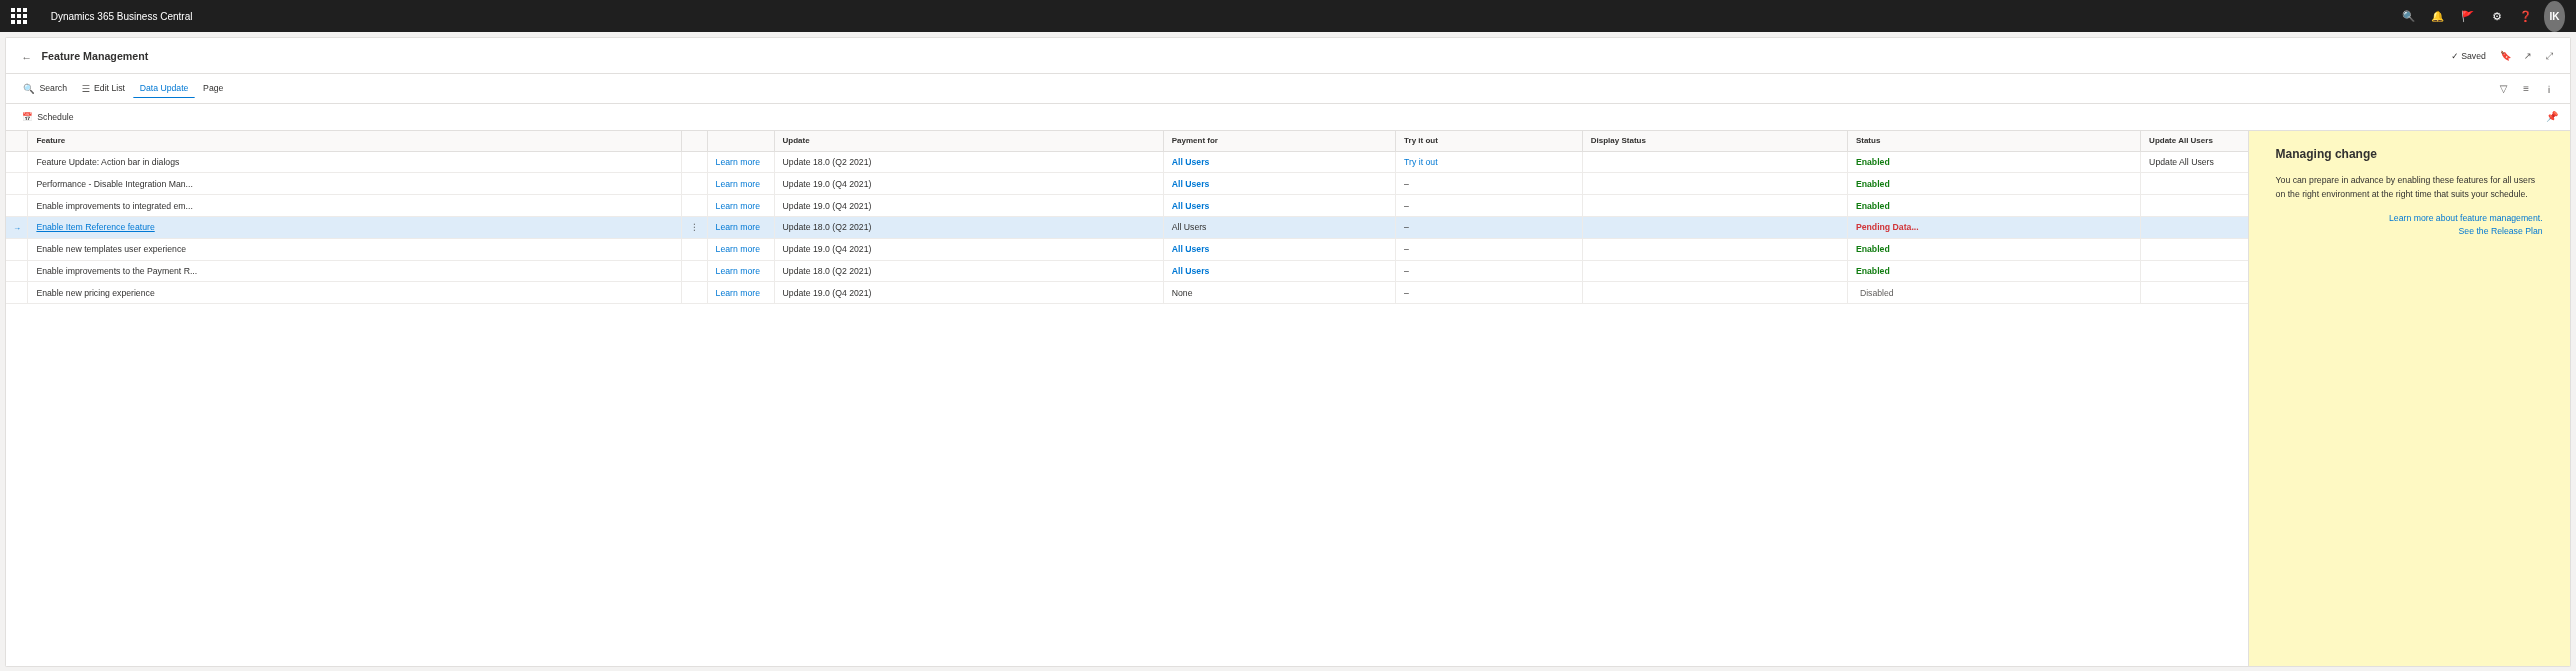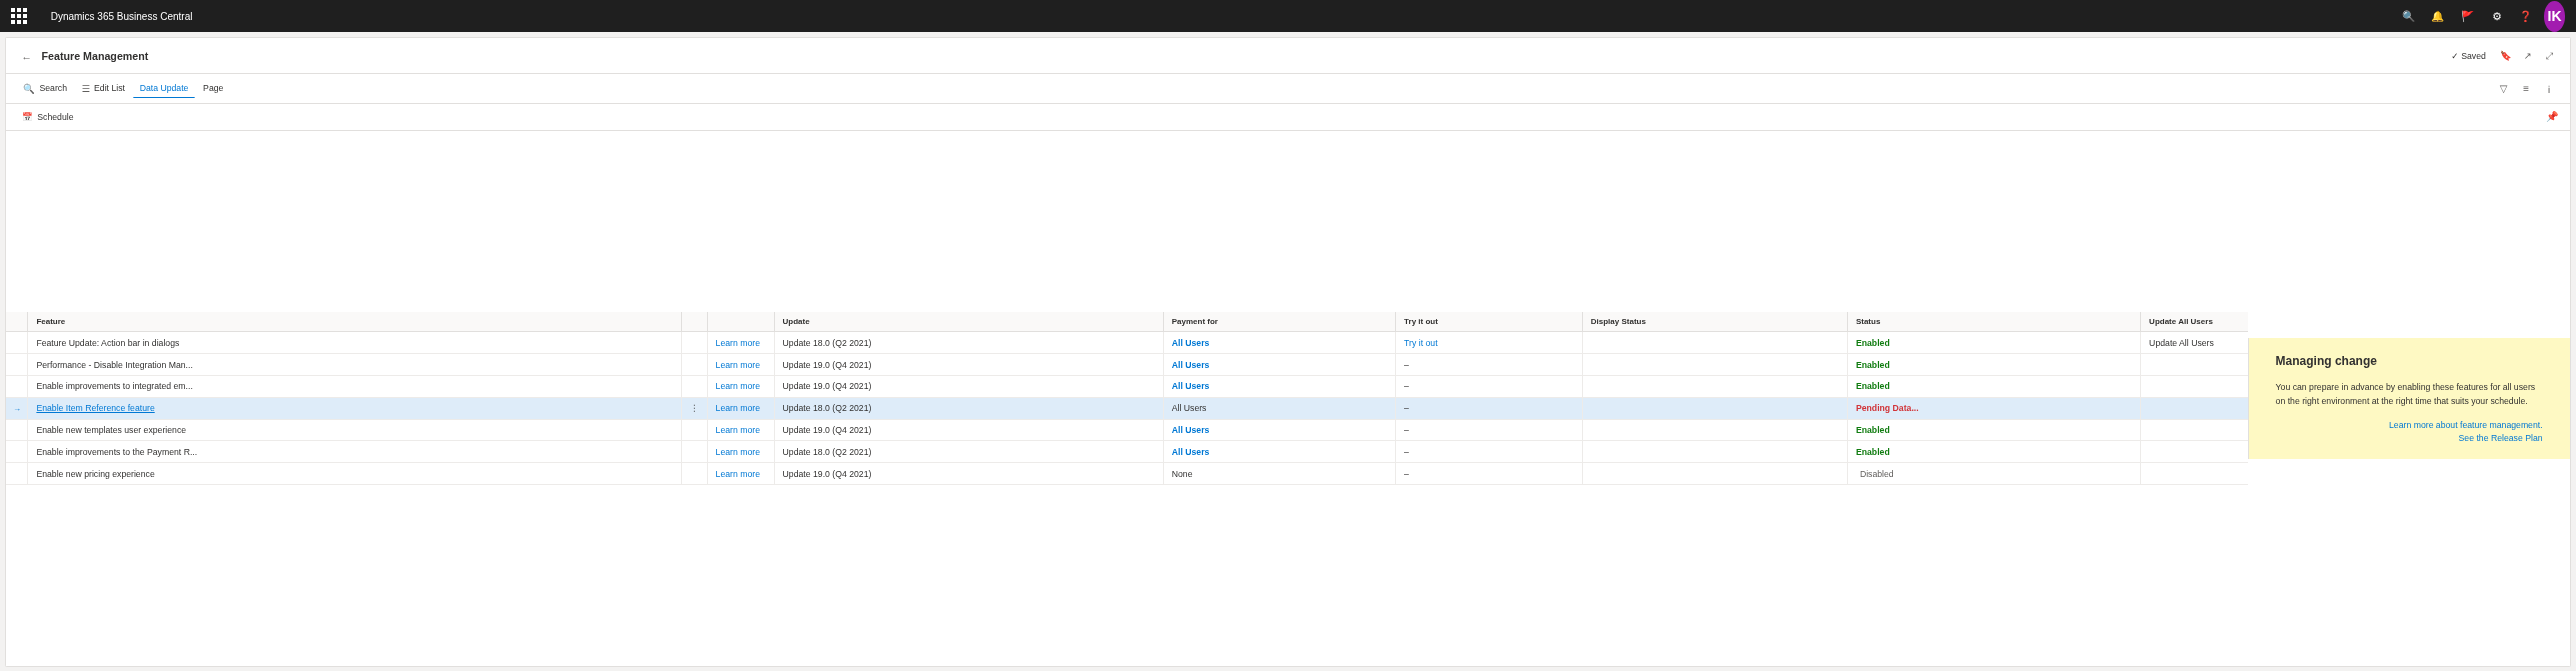--- a/index.html
+++ b/index.html
@@ -60,26 +60,26 @@
       justify-content: center;
       color: #fff;
       cursor: pointer;
       border-radius: 2px;
       font-size: 10.7px;
     }
     .top-nav .avatar-btn {
       width: 21.5px;
       height: 31px;
       border-radius: 50%;
-      background: #a21caf;
+      background: #737373;
       display: flex;
       align-items: center;
       justify-content: center;
       color: #fff;
-      font-size: 14px;
+      font-size: 10px;
       font-weight: 600;
       cursor: pointer;
     }
 
     
     .content-area {
       background: #fff;
       margin: 5.4px;
       border: 0.7px solid #e1dfdd;
       height: calc(672px - 32px - 10.7px);
@@ -204,21 +204,20 @@
       border-radius: 1.3px;
       color: #323130;
       font-size: 8.7px;
     }
 
     
     .main-layout {
       display: flex;
       flex: 1;
       overflow: hidden;
-      align-items: center;
     }
 
     
     .table-area {
       flex: 1;
       overflow: auto;
       min-width: 0;
     }
 
     

